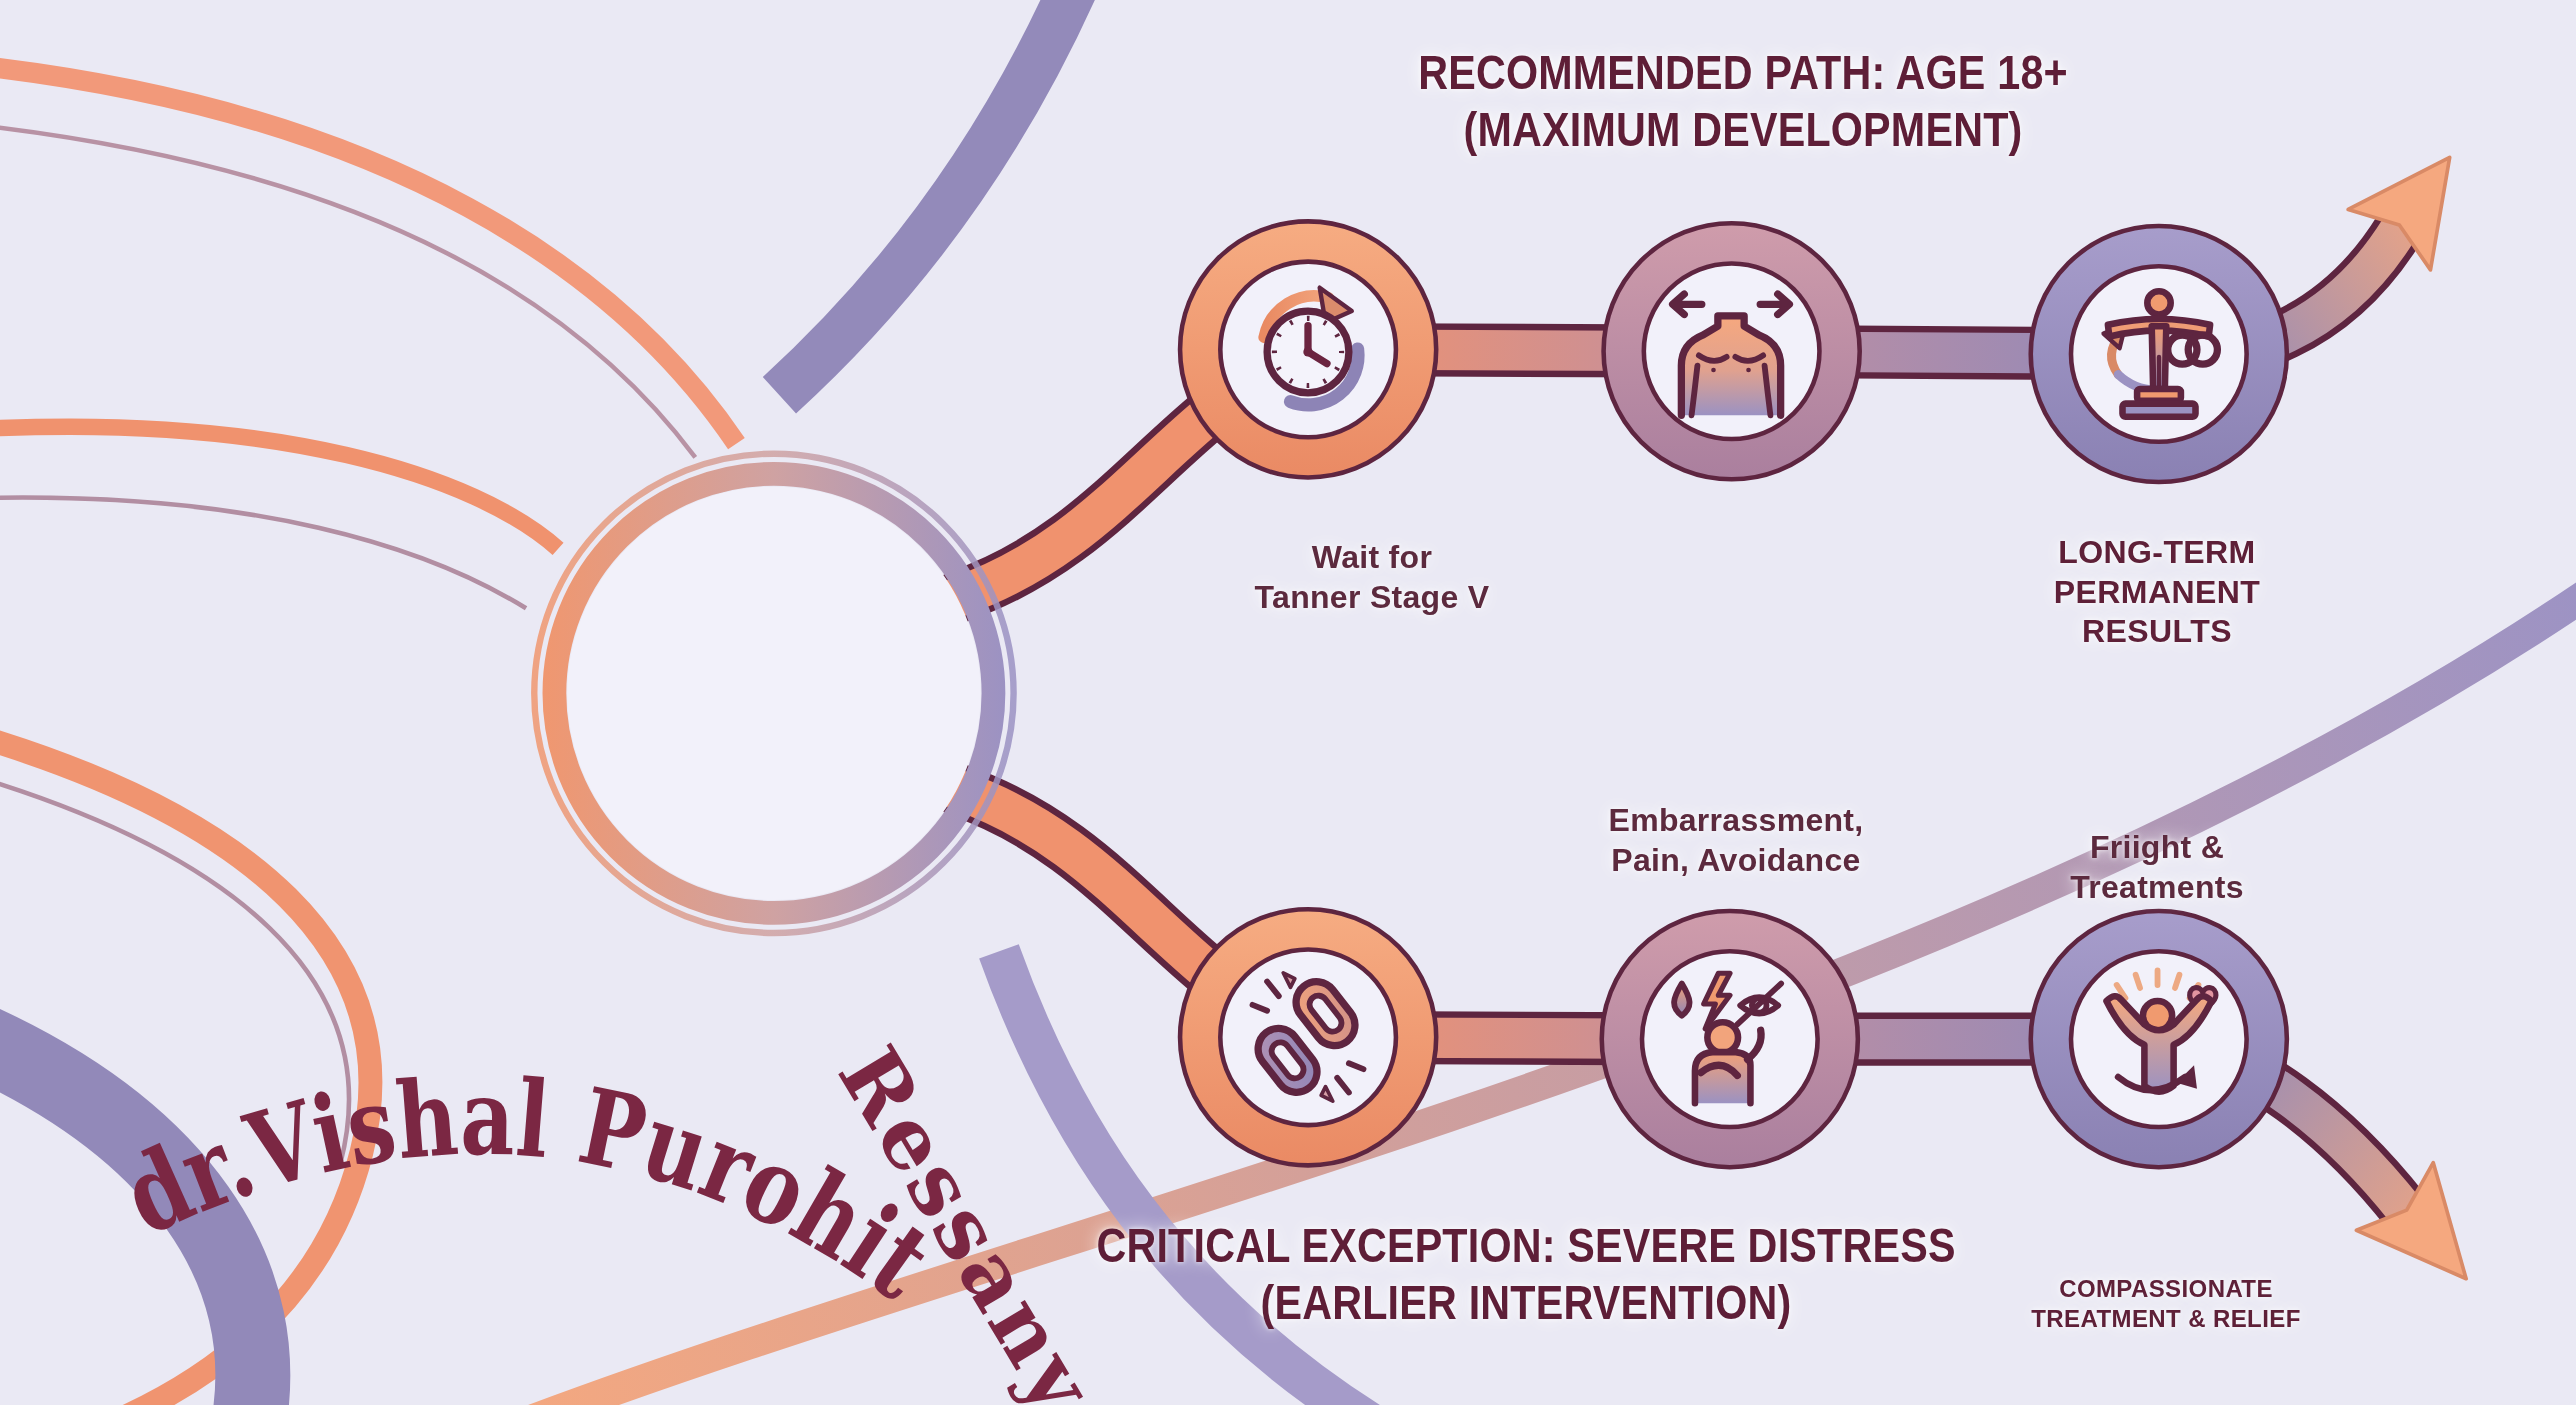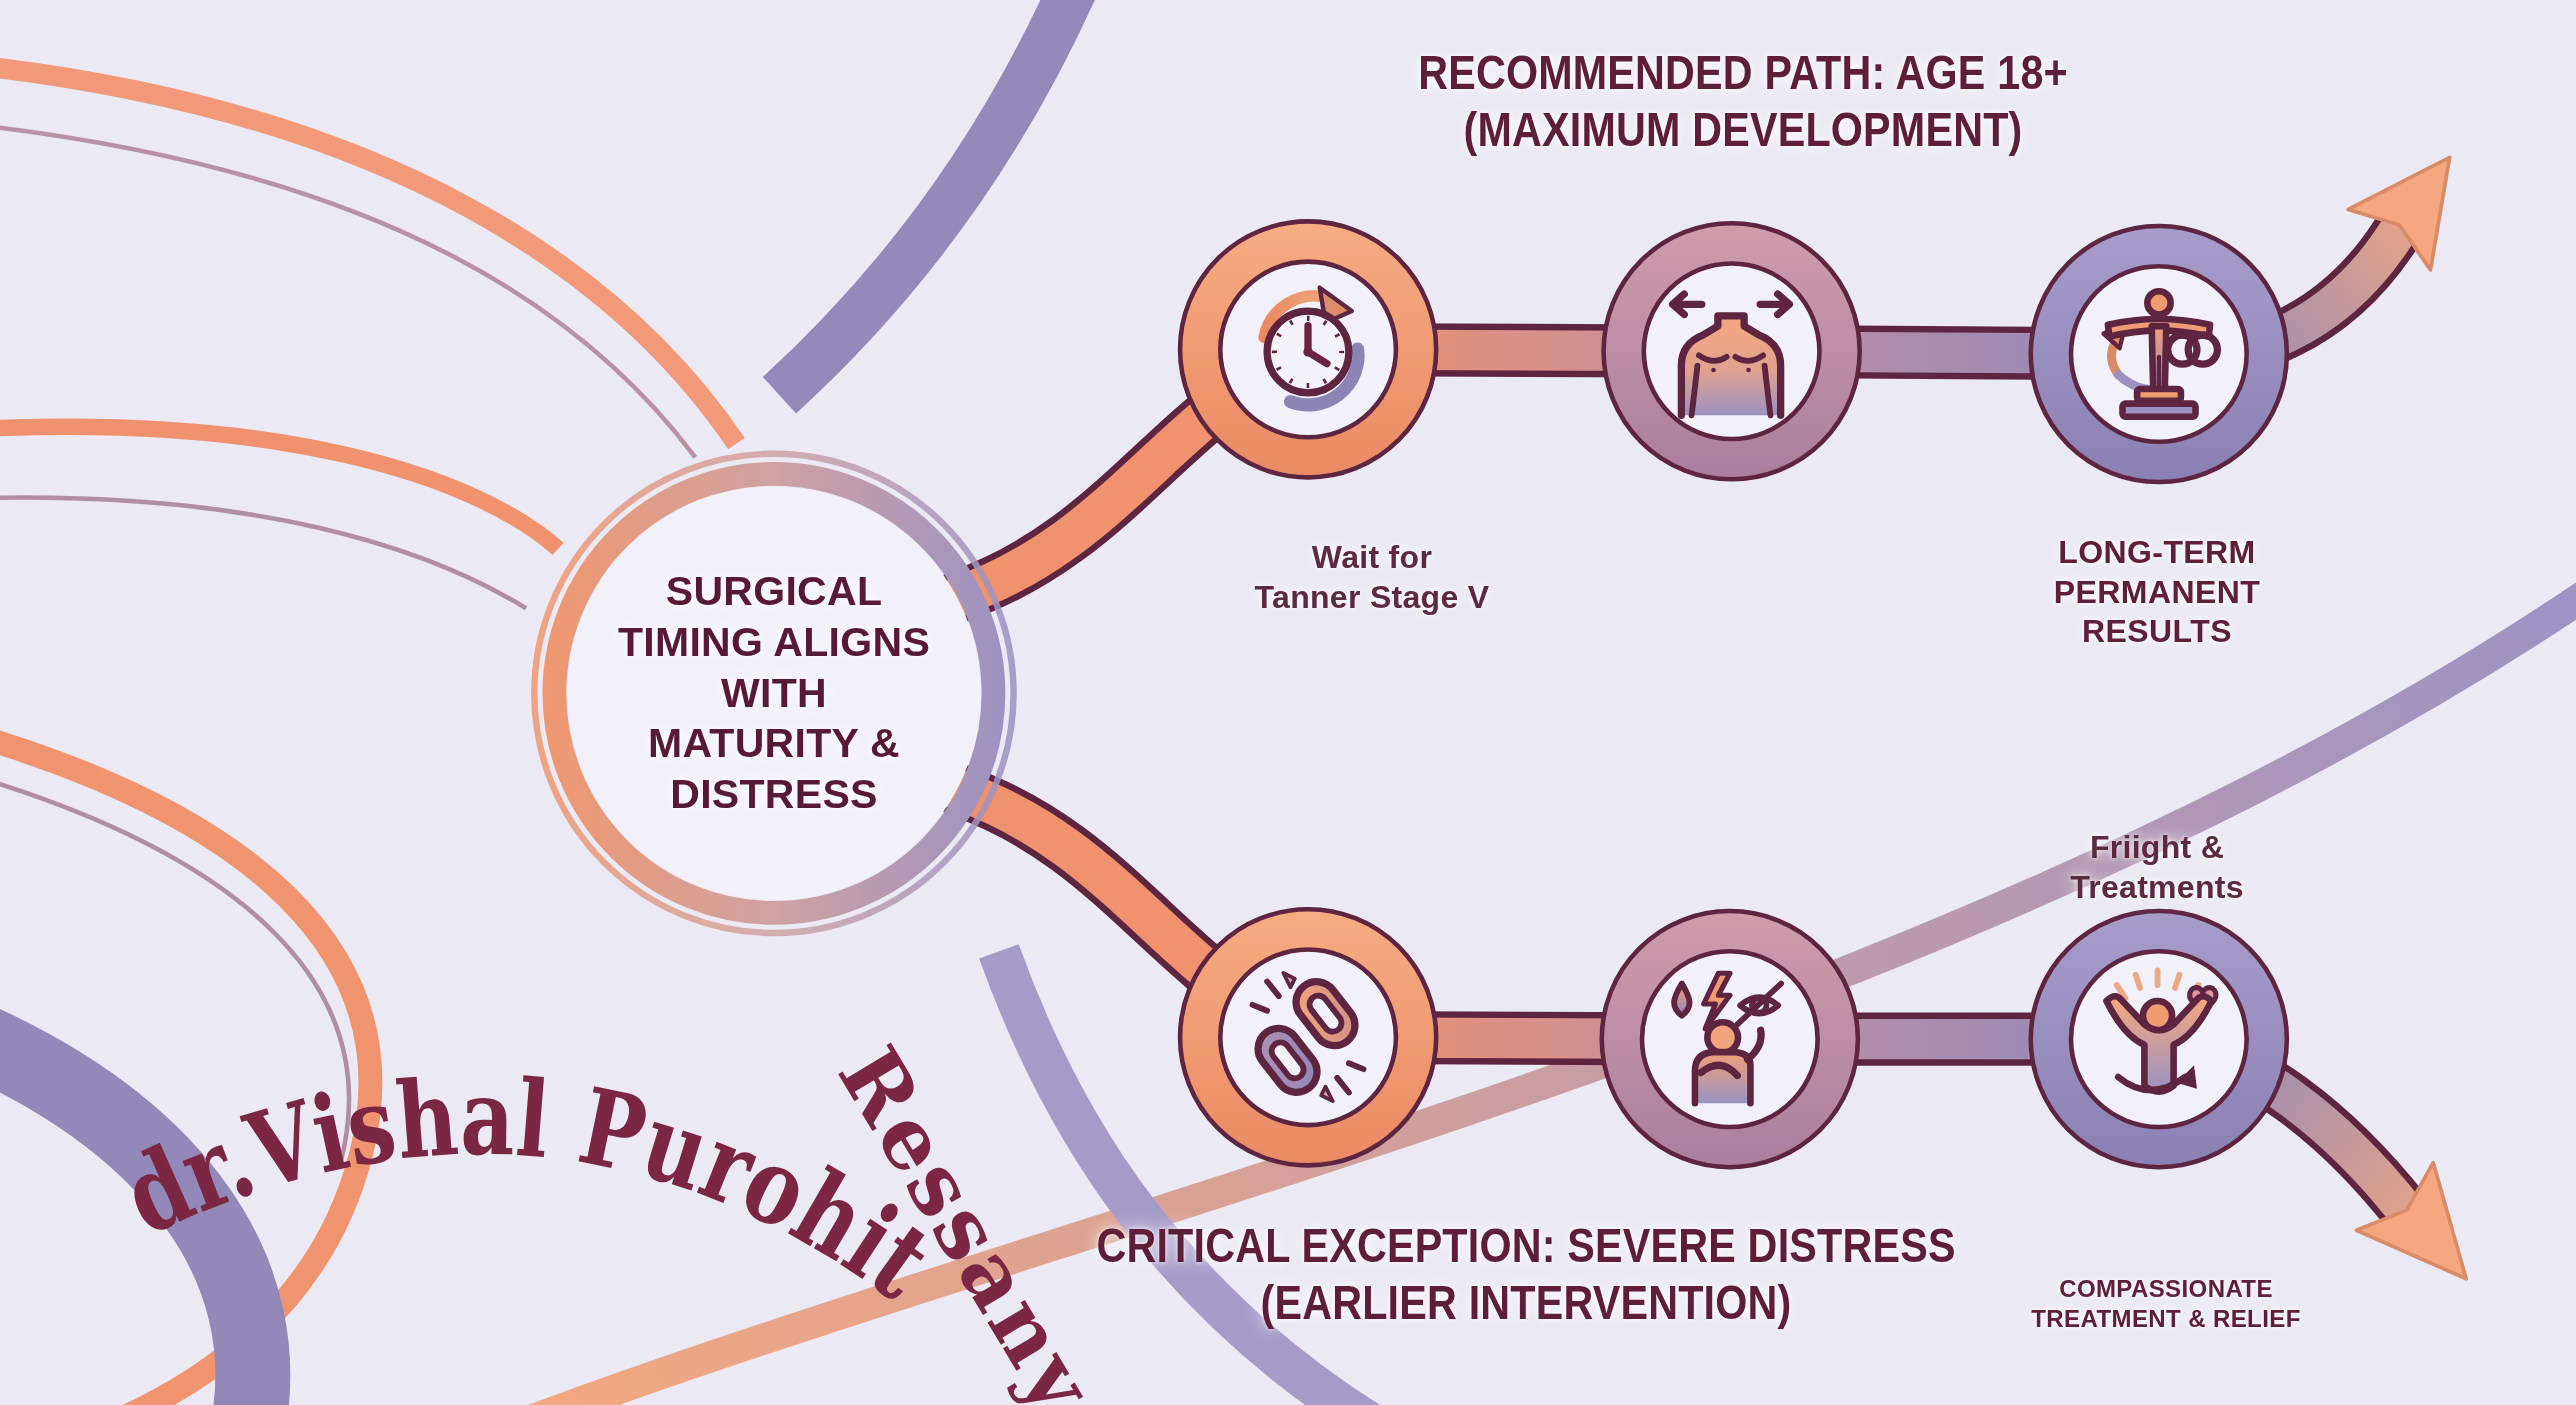--- a/index.html
+++ b/index.html
@@ -288,32 +288,29 @@
         <path d="M14,24 Q20,18 24,23 L40,40 Q45,44 50,44 Q55,44 60,40 L76,23 Q80,18 86,24 Q74,48 60,54 L60,82 Q50,90 40,82 L40,54 Q26,48 14,24 Z" fill="url(#i6a)" stroke-width="4.5"></path>
         <path d="M22,76 Q44,94 68,76" fill="none" stroke-width="4.5"></path>
         <polygon points="74,68 76,84 62,80" fill="#5e2540" stroke="none"></polygon>
       </g>
     </svg>
   </div>
 
   <div class="label title" style="left:1743px;top:50px">RECOMMENDED PATH: AGE 18+
 (MAXIMUM DEVELOPMENT)</div>
 
-  <div class="label center-label" style="left:774px;top:693px;width:384px">SURGICAL
-TIMING ALIGNS
-WITH
-MATURITY &amp;
-DISTRESS</div>
 
   <div class="label node-label" style="left:1372px;top:538px">Wait for
 Tanner Stage V</div>
   <div class="label caps-label" style="left:2157px;top:533px">LONG-TERM
 PERMANENT
 RESULTS</div>
 
+  <div class="label node-label" style="left:1736px;top:801px">Embarrassment,
+Pain, Avoidance</div>
   <div class="label node-label" style="left:2157px;top:828px">Friight &amp;
 Treatments</div>
 
   <div class="label title" style="left:1526px;top:1223px">CRITICAL EXCEPTION: SEVERE DISTRESS
 (EARLIER INTERVENTION)</div>
   <div class="label caps-label" style="left:2166px;top:1274px;font-size:24px">COMPASSIONATE
 TREATMENT &amp; RELIEF</div>
 
   <div class="ressany">Ressany</div>
 

